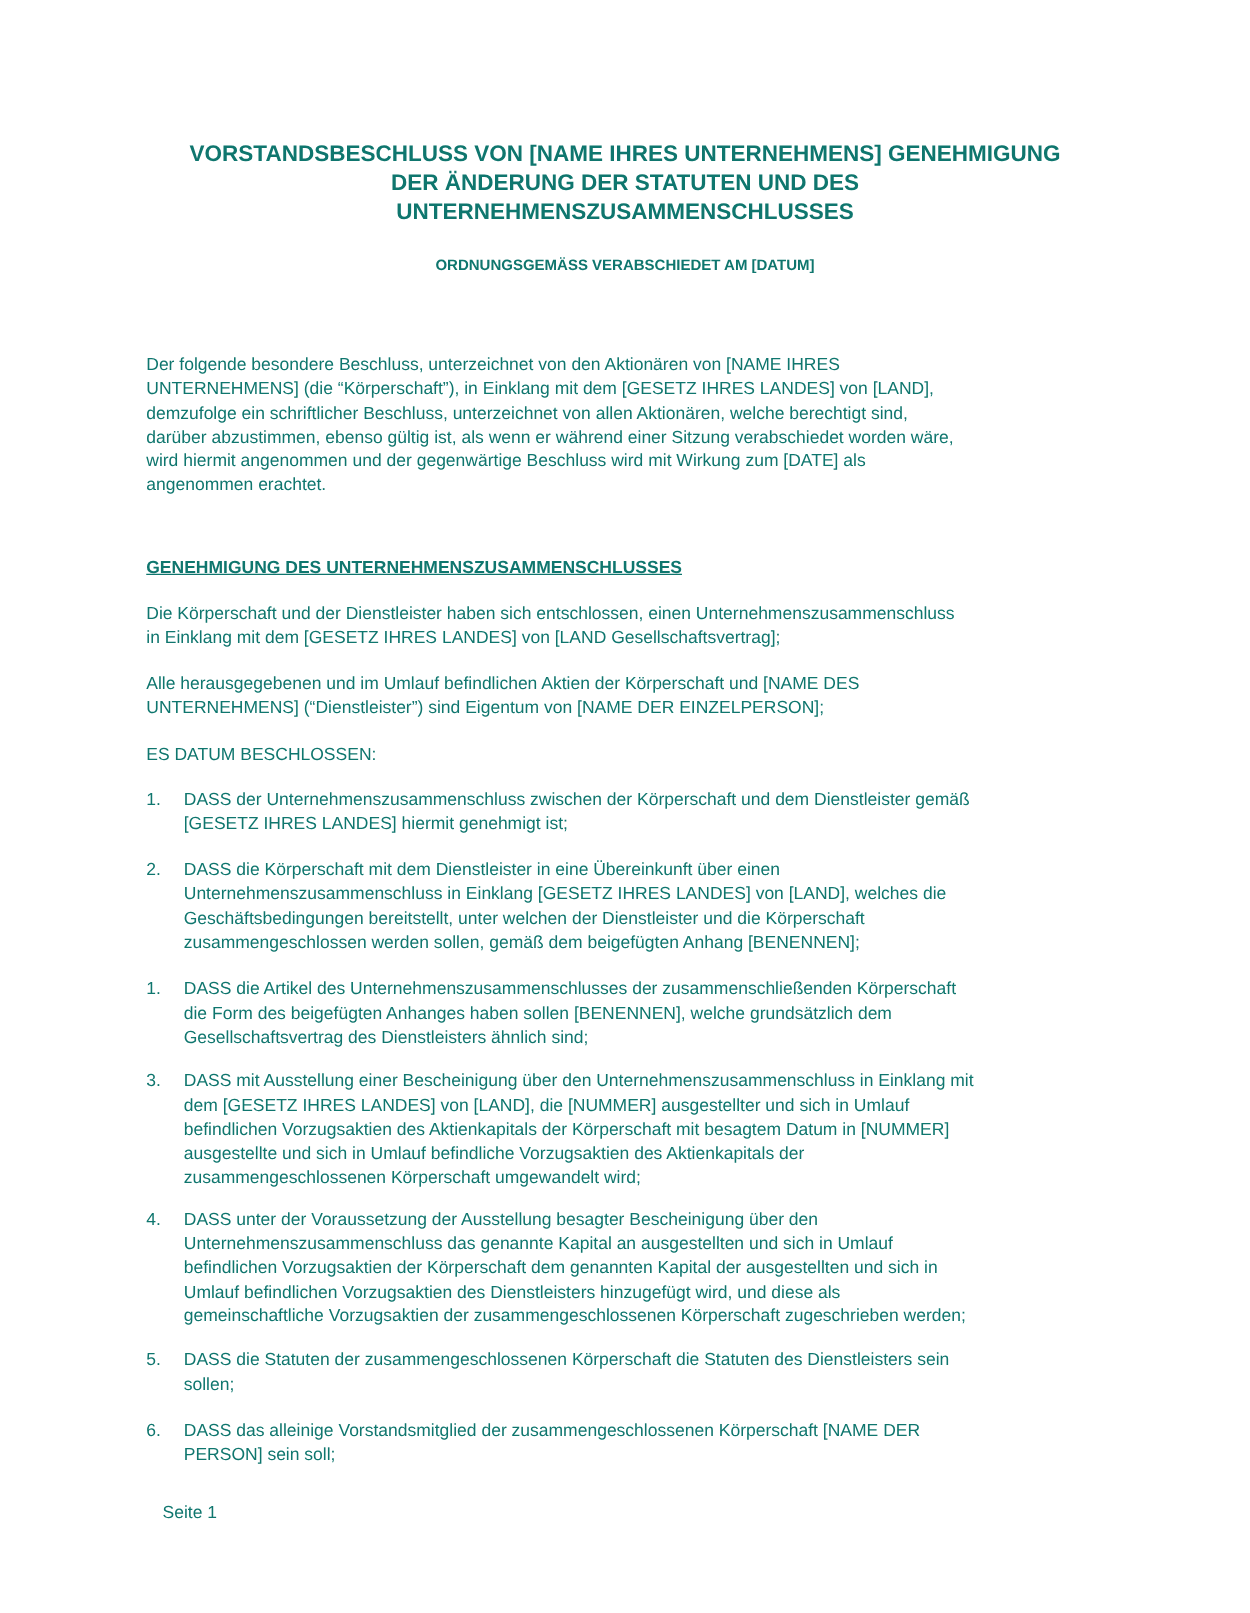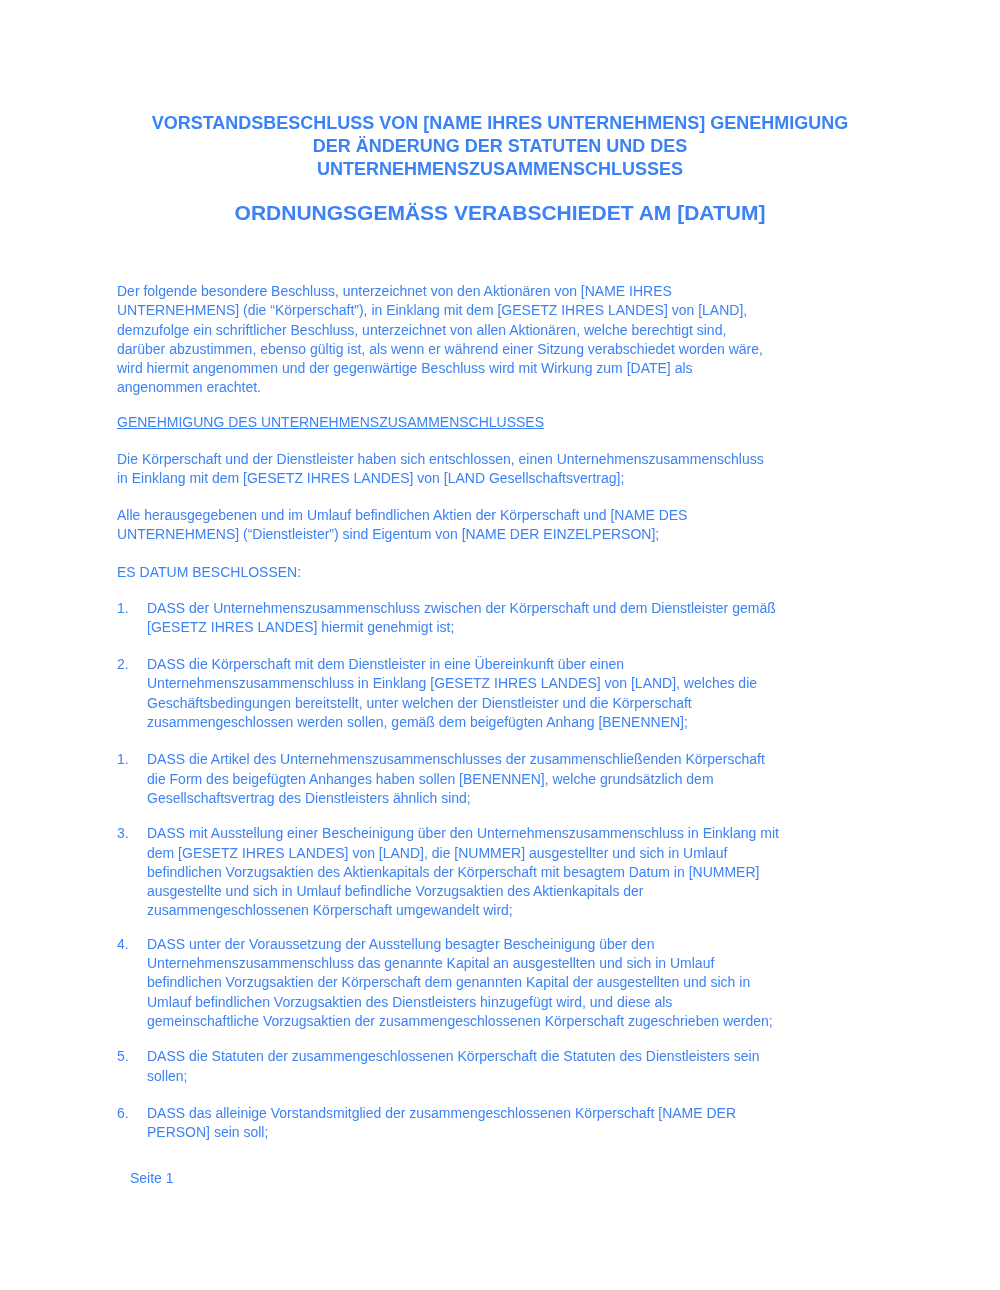--- a/index.html
+++ b/index.html
@@ -7,48 +7,48 @@
     padding: 0;
     background: #ffffff;
   }
   .page {
     position: relative;
     width: 1000px;
     height: 1290px;
     box-sizing: border-box;
     padding: 112px 117px 0 117px;
     background: #ffffff;
-    color: #3b82f6;
+    color: #0f766e;
     font-family: "Liberation Sans", "DejaVu Sans", sans-serif;
     font-size: 14px;
     line-height: 19.3px;
     overflow: hidden;
   }
   .doc-title {
     margin: 0;
     font-size: 18px;
     line-height: 23px;
     font-weight: bold;
     text-align: center;
   }
   .doc-subtitle {
     margin: 20px 0 0 0;
-    font-size: 21px;
+    font-size: 12px;
     line-height: 23px;
     font-weight: bold;
     text-align: center;
   }
   .para {
     margin: 17px 0 0 0;
   }
   .section-heading {
-    margin: 15px 0 0 0;
+    margin: 46px 0 0 0;
     font-size: 14px;
     line-height: 19.3px;
-    font-weight: normal;
+    font-weight: bold;
     text-decoration: underline;
   }
   .item {
     display: flex;
     margin: 17px 0 0 0;
   }
   .item .num {
     flex: 0 0 30px;
   }
   .item .txt {

